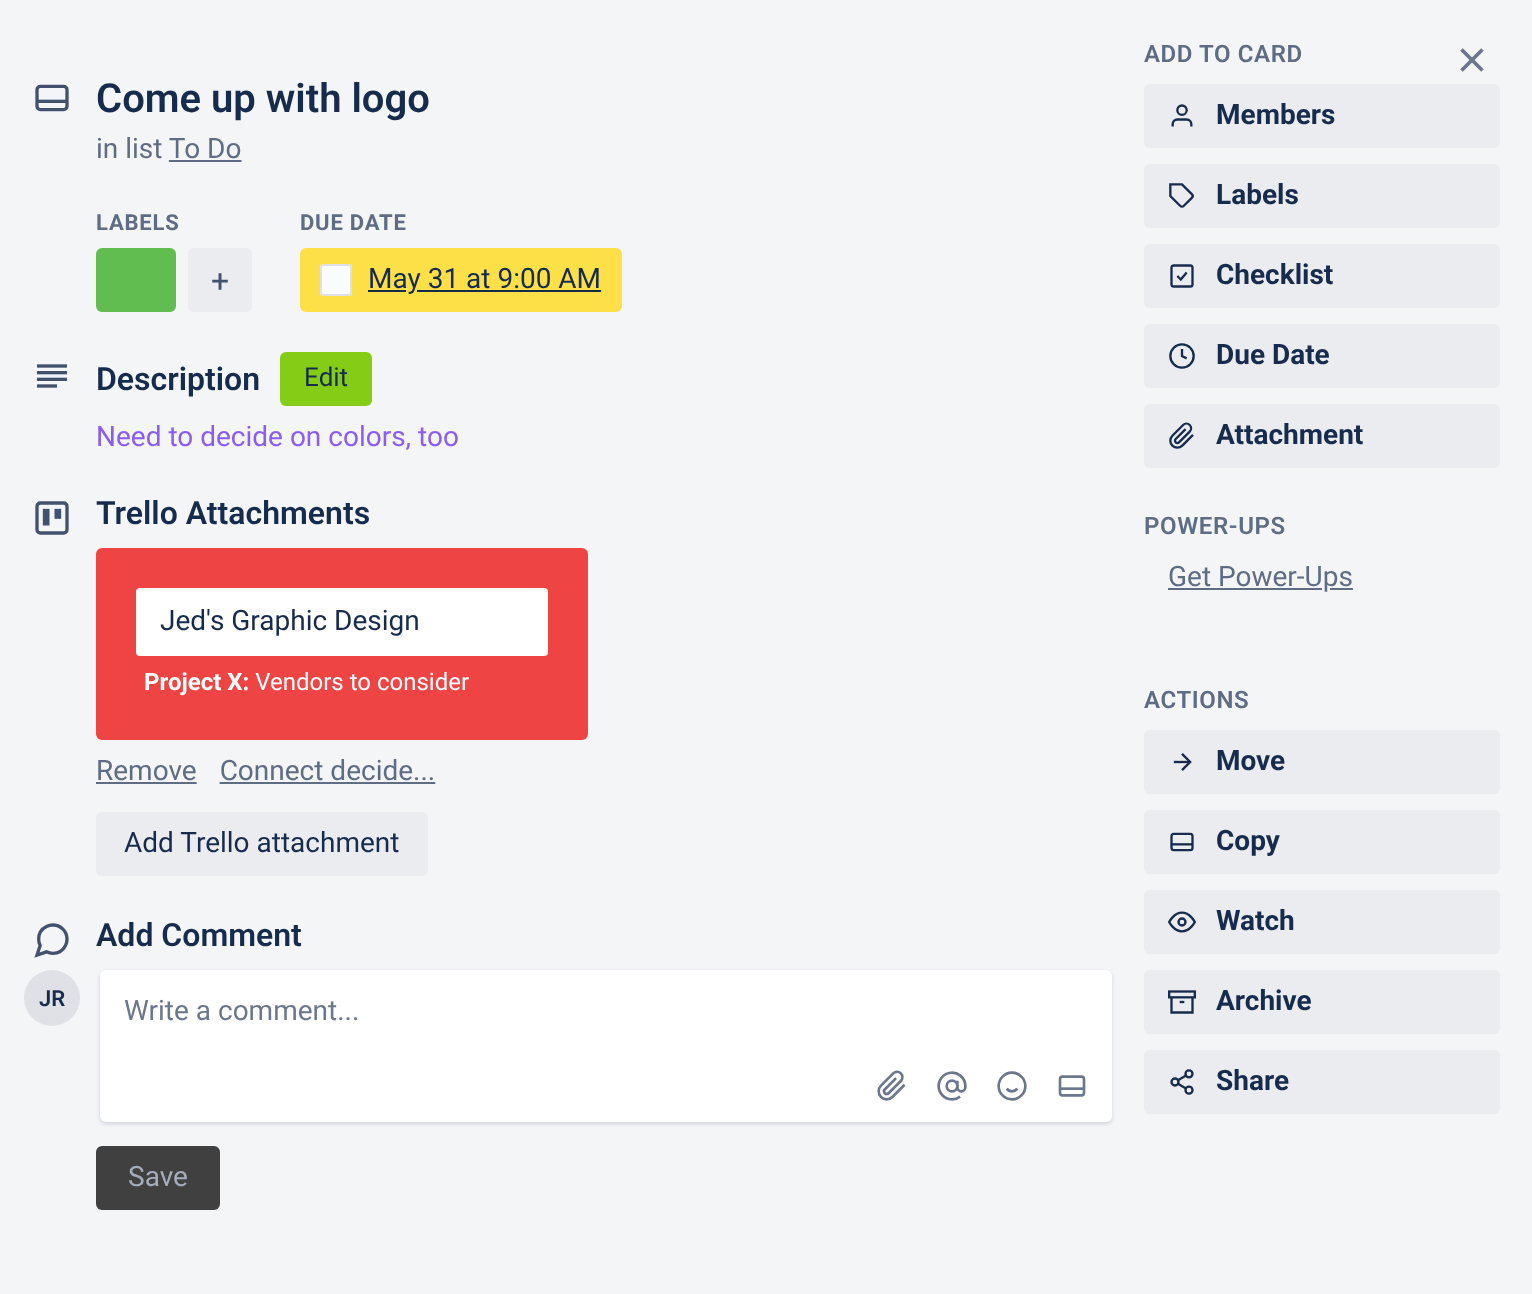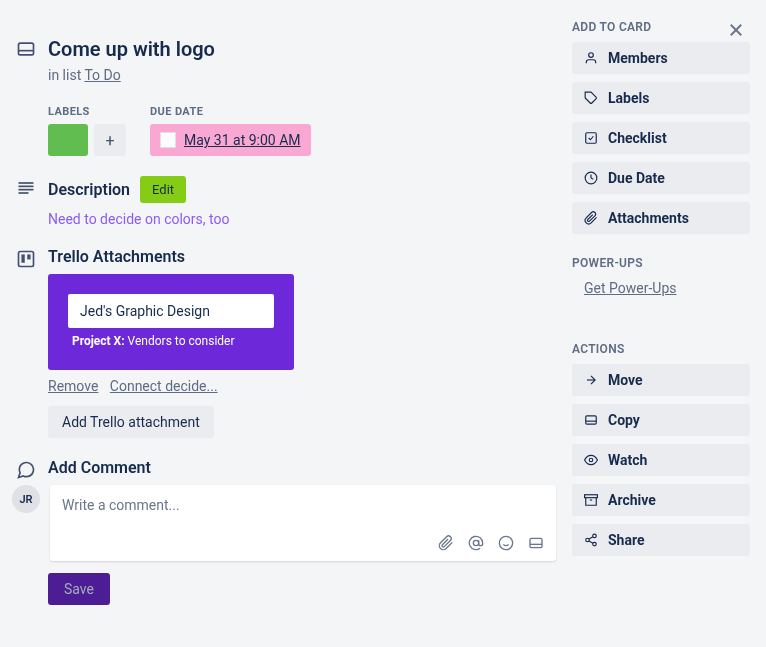--- a/index.html
+++ b/index.html
@@ -12,42 +12,42 @@
 .section-icon{position:absolute;left:-32px;top:2px;color:#42526e}
 .card-title{font-size:20px;font-weight:600;line-height:24px;margin-top:21px}
 .in-list{font-size:14px;color:#5e6c84;margin-top:6px}
 .in-list a{color:#5e6c84;text-decoration:underline}
 .meta-row{display:flex;gap:24px;margin-top:22px}
 .meta-label{font-size:11px;font-weight:700;color:#5e6c84;letter-spacing:.4px;margin-bottom:6px}
 .labels-row{display:flex;gap:6px}
 .label-chip{width:40px;height:32px;border-radius:3px}
 .label-green{background:#61bd4f}
 .label-add{width:32px;height:32px;background:#ebecf0;border-radius:3px;display:flex;align-items:center;justify-content:center;color:#42526e;font-size:16px;cursor:pointer}
-.due-chip{display:inline-flex;align-items:center;gap:8px;background:#f9a8d4;border-radius:3px;padding:6px 10px;height:32px}
+.due-chip{display:inline-flex;align-items:center;gap:8px;background:#fde047;border-radius:3px;padding:6px 10px;height:32px}
 .due-check{width:16px;height:16px;background:#fafbfc;border-radius:2px;box-shadow:inset 0 0 0 1px #dfe1e6}
 .due-chip span{font-size:14px;text-decoration:underline;color:#172b4d}
 .section-header{display:flex;align-items:center;gap:10px;margin-bottom:8px}
 .section-title{font-size:16px;font-weight:600}
 .edit-btn{background:#84cc16;border:none;border-radius:3px;padding:6px 12px;font-size:13px;color:#172b4d;cursor:pointer}
 .desc-text{font-size:14px;color:#8b5cf6}
-.attachment-card{background:#6d28d9;border-radius:3px;padding:20px;width:246px;margin-bottom:8px}
+.attachment-card{background:#ef4444;border-radius:3px;padding:20px;width:246px;margin-bottom:8px}
 .attachment-inner{background:#fff;border-radius:2px;padding:9px 12px;font-size:14px;color:#172b4d;margin-bottom:6px}
 .attachment-sub{font-size:12px;color:#fff;padding:0 4px 2px}
 .attachment-sub b{font-weight:700}
 .attachment-links{font-size:14px;margin-bottom:12px}
 .attachment-links a{color:#5e6c84;text-decoration:underline;margin-right:8px}
 .add-attach-btn{background:#ebecf0;border:none;border-radius:3px;padding:8px 14px;font-size:14px;color:#172b4d;cursor:pointer}
 .comment-row{display:flex;align-items:flex-start;gap:10px;margin-left:-36px}
 .avatar{width:28px;height:28px;border-radius:50%;background:#dfe1e6;display:flex;align-items:center;justify-content:center;font-size:11px;font-weight:600;color:#172b4d;flex-shrink:0}
 .comment-box{flex:1;background:#fff;border-radius:3px;box-shadow:0 1px 2px rgba(9,30,66,.15);padding:10px 12px;min-height:76px;position:relative}
 .comment-box input{border:none;outline:none;width:100%;font-size:14px}
 .comment-box input::placeholder{color:#6b778c}
 .comment-actions{position:absolute;bottom:10px;right:12px;display:flex;gap:14px;color:#6b778c}
 .comment-actions span{cursor:pointer}
-.save-btn{background:#4c1d95;border:none;border-radius:3px;padding:8px 16px;font-size:14px;color:#a5adba;margin-top:12px;cursor:not-allowed}
+.save-btn{background:#404040;border:none;border-radius:3px;padding:8px 16px;font-size:14px;color:#a5adba;margin-top:12px;cursor:not-allowed}
 .side-heading{font-size:12px;font-weight:600;color:#5e6c84;letter-spacing:.3px;margin-bottom:8px;margin-top:4px}
 .side-btn{display:flex;align-items:center;gap:10px;background:#ebecf0;border-radius:3px;padding:8px 12px;font-size:14px;font-weight:700;color:#172b4d;margin-bottom:8px;cursor:pointer}
 .side-btn svg{flex-shrink:0}
 .powerup-link{font-size:14px;color:#5e6c84;text-decoration:underline;margin-left:12px;display:inline-block;margin-bottom:24px}
 .side-group{margin-bottom:22px}
 svg{display:block}
 </style>
 </head>
 <body>
 
@@ -202,21 +202,21 @@
         <svg width="14" height="14" viewBox="0 0 24 24" fill="none" stroke="currentColor" stroke-width="2">
             <circle cx="12" cy="12" r="10"></circle>
             <polyline points="12 6 12 12 16 14"></polyline>
           </svg>
         <span>Due Date</span>
       </div>
       <div class="side-btn">
         <svg width="14" height="14" viewBox="0 0 24 24" fill="none" stroke="currentColor" stroke-width="2">
             <path d="m21.44 11.05-9.19 9.19a6 6 0 0 1-8.49-8.49l9.19-9.19a4 4 0 0 1 5.66 5.66l-9.2 9.19a2 2 0 0 1-2.83-2.83l8.49-8.48"></path>
           </svg>
-        <span>Attachments</span>
+        <span>Attachment</span>
       </div>
     </div>
 
     <div class="side-group">
       <div class="side-heading">POWER-UPS</div>
       <a href="#" class="powerup-link">Get Power-Ups</a>
     </div>
 
     <div class="side-group">
       <div class="side-heading">ACTIONS</div>

